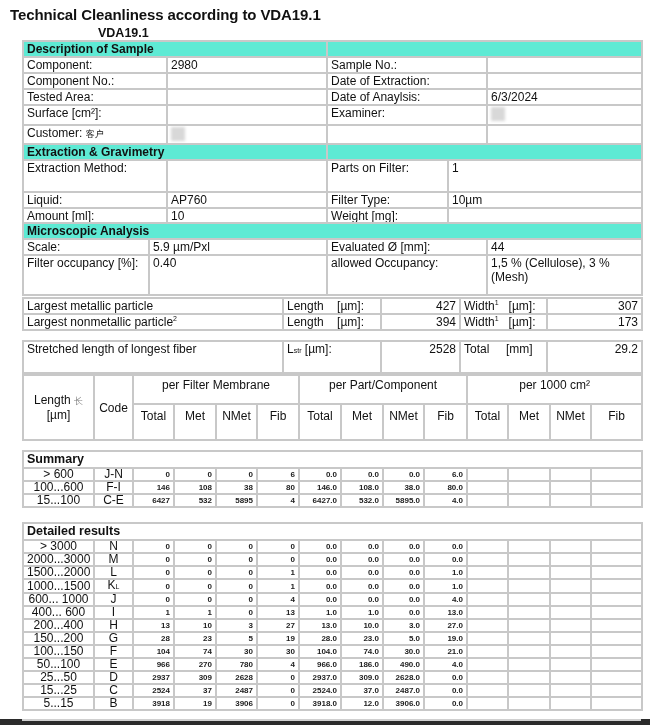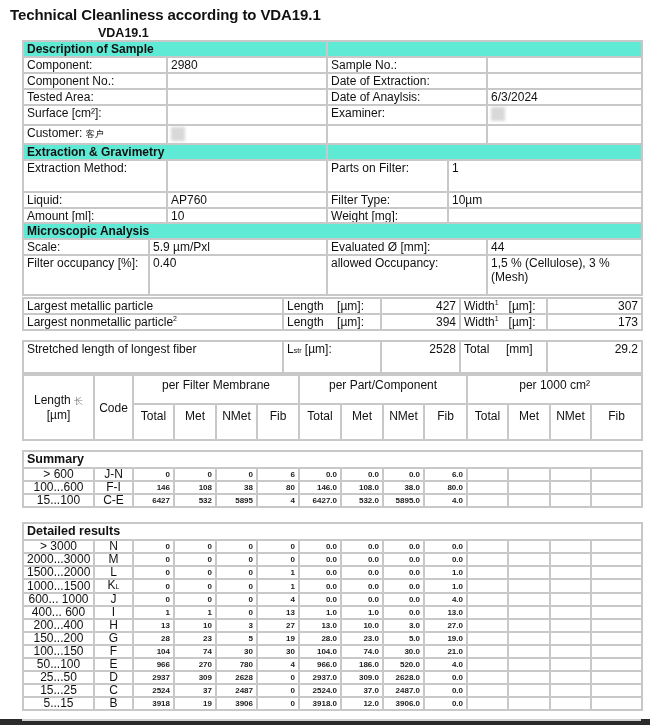--- a/index.html
+++ b/index.html
@@ -498,21 +498,21 @@
       </tr>
       <tr>
         <td class="lbl">50...100</td>
         <td class="lbl"><span>E</span></td>
         <td class="v">966</td>
         <td class="v">270</td>
         <td class="v">780</td>
         <td class="v">4</td>
         <td class="v">966.0</td>
         <td class="v">186.0</td>
-        <td class="v">520.0</td>
+        <td class="v">490.0</td>
         <td class="v">4.0</td>
         <td class="v"></td>
         <td class="v"></td>
         <td class="v"></td>
         <td class="v"></td>
       </tr>
       <tr>
         <td class="lbl">25...50</td>
         <td class="lbl"><span>D</span></td>
         <td class="v">2937</td>

